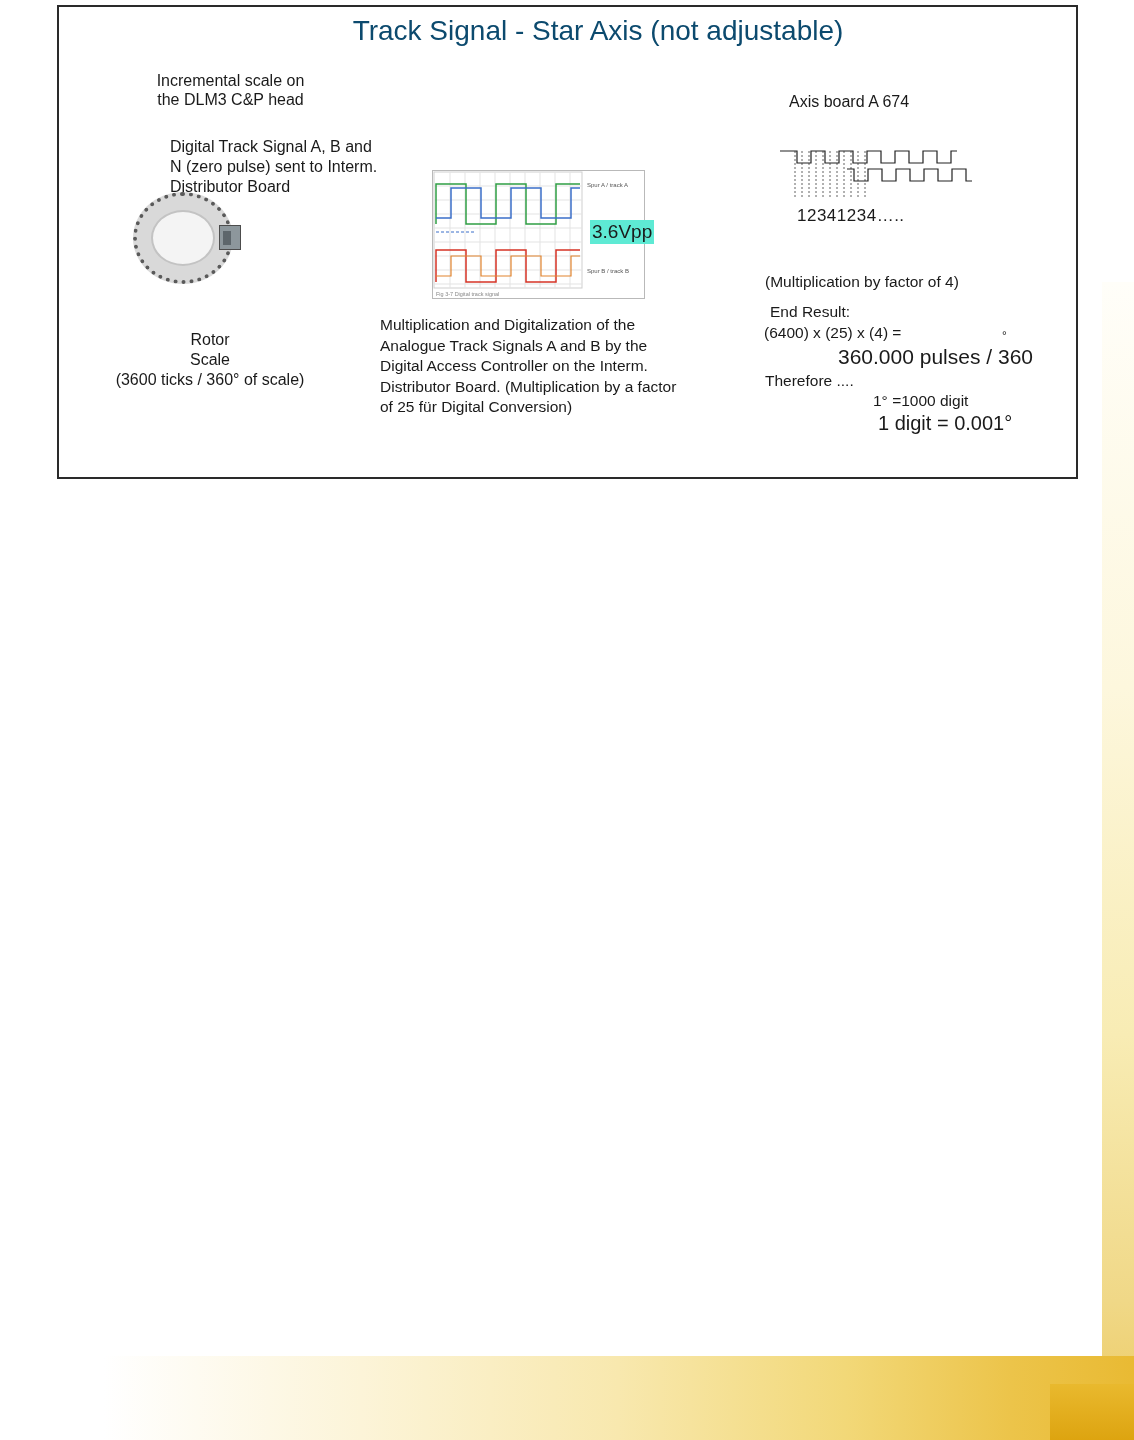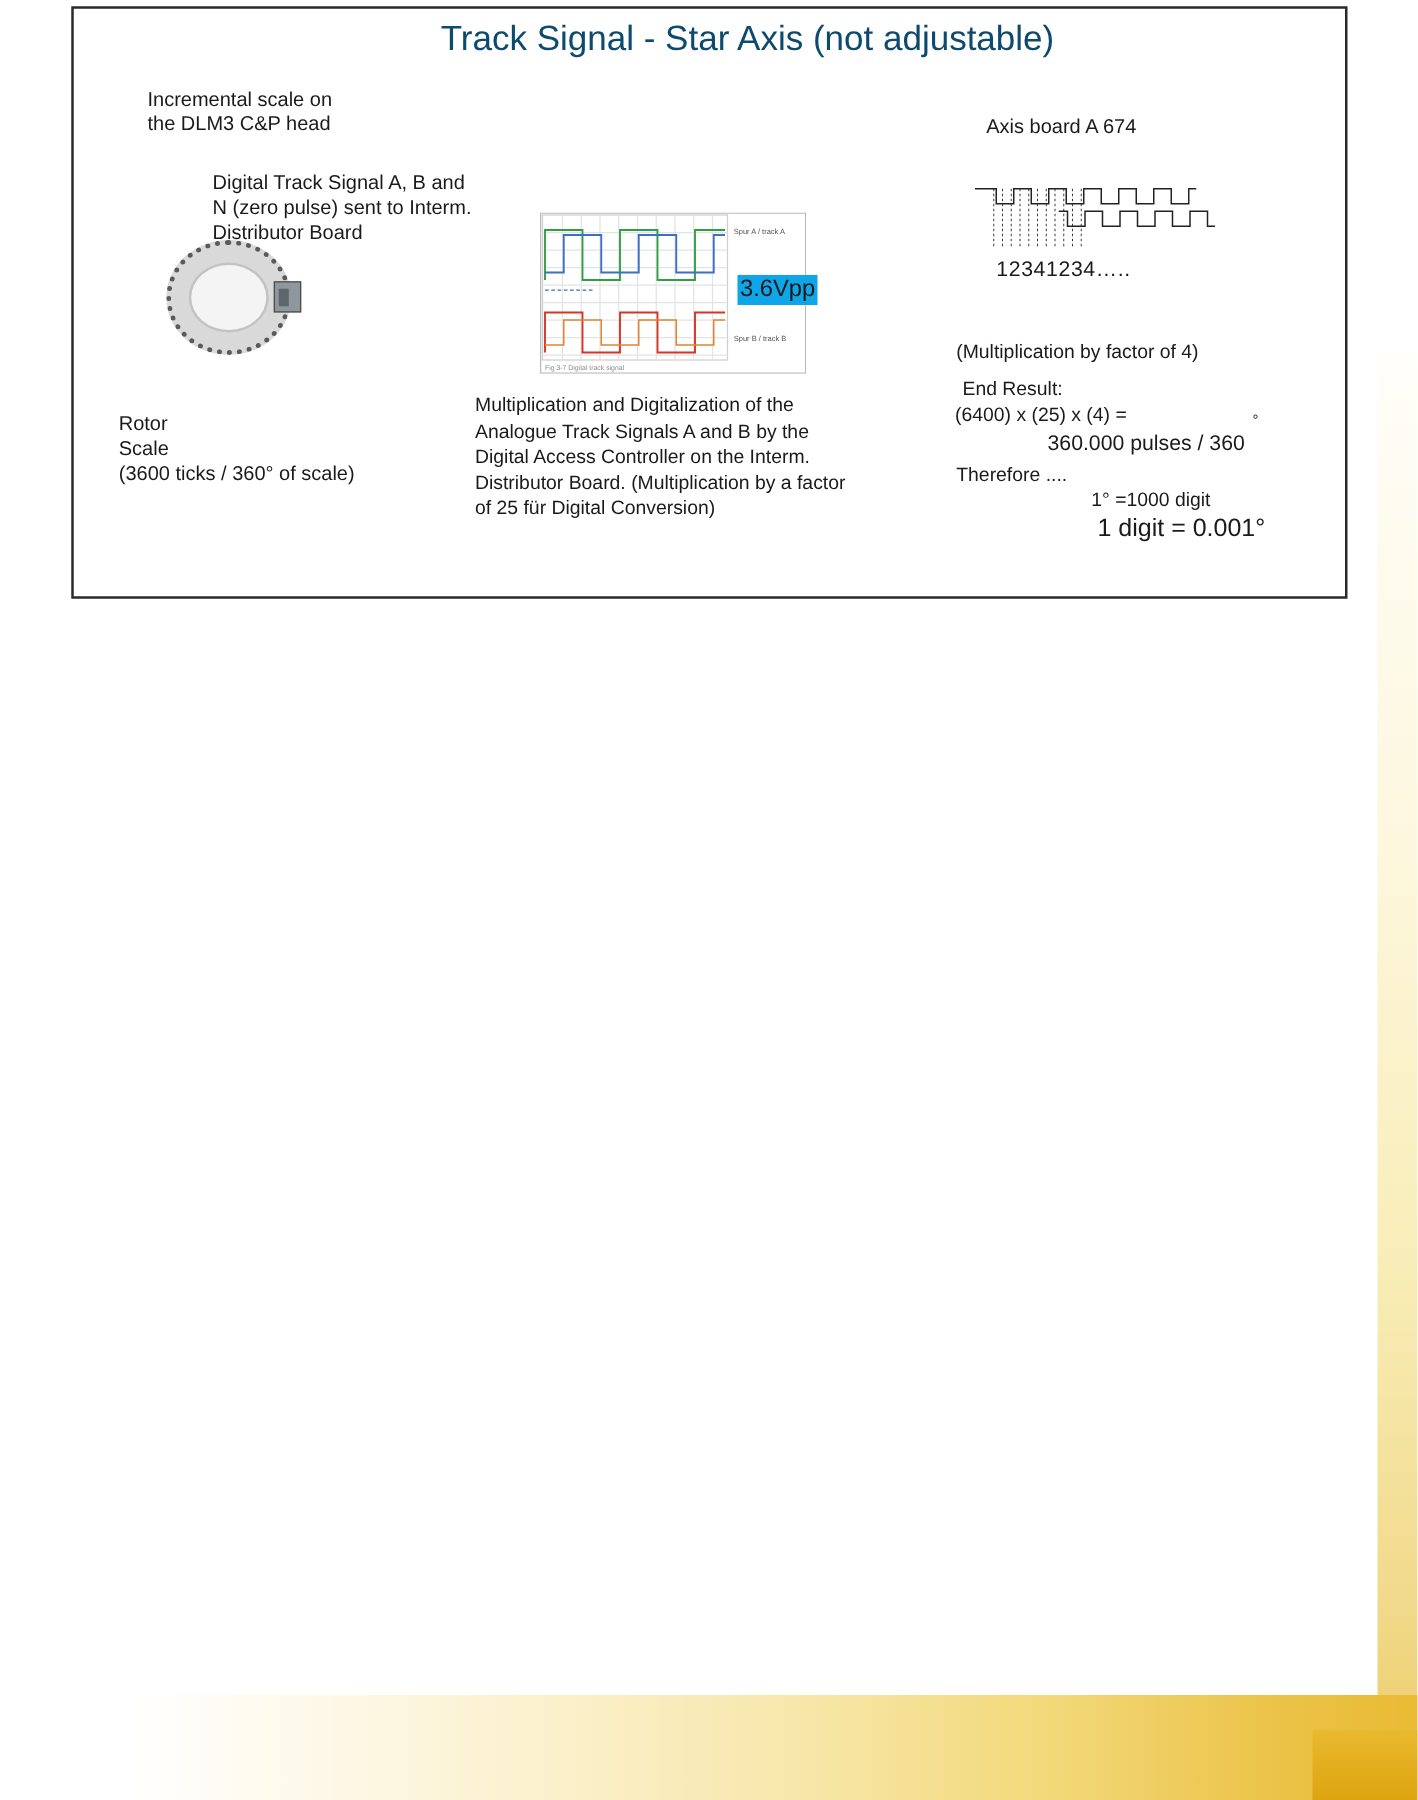--- a/index.html
+++ b/index.html
@@ -8,21 +8,21 @@
     position: relative;
     width: 1134px;
     height: 1440px;
     background: #ffffff;
     overflow: hidden;
     font-family: "Liberation Sans", sans-serif;
     color: #1a1a1a;
   }
   .abs { position: absolute; }
   .preline { white-space: pre-line; }
-  .center { }
+  .center { text-align: center; }
 
   
   .slide-box {
     left: 57px; top: 5px;
     width: 1021px; height: 474px;
     border: 2px solid #2a2a2a;
     background: #ffffff;
   }
   .slide-title {
     left: 57px; top: 15px; width: 1082px;
@@ -60,33 +60,33 @@
   .rotor-tab::after {
     content: "";
     position: absolute; left: 3px; top: 5px;
     width: 8px; height: 14px;
     background: #5d666b;
   }
 
   
   .mid-cap-top { left: 408px; top: 77px; width: 212px; font-size: 16px; line-height: 19px; }
   .scope-wrap  { left: 432px; top: 170px; width: 213px; height: 129px; }
-  .vpp-label   { left: 590px; top: 220px; font-size: 19px; background: #0ea5e9; padding: 1px 2px; }
+  .vpp-label   { left: 590px; top: 220px; font-size: 19px; background: #5eead4; padding: 1px 2px; }
   .mid-paragraph { left: 380px; top: 315px; width: 342px; font-size: 15.5px; line-height: 20.5px; }
 
   
   .right-cap-top { left: 789px; top: 93px; font-size: 16px; }
   .quad-wrap     { left: 779px; top: 147px; width: 195px; height: 58px; }
   .pulse-numbers { left: 797px; top: 206px; font-size: 17px; letter-spacing: 0.5px; }
   .final-bold    { left: 765px; top: 233px; width: 262px; font-size: 16px; font-weight: bold; line-height: 20px; }
   .final-sub     { left: 765px; top: 273px; font-size: 15.5px; }
   .end-result    { left: 770px; top: 303px; font-size: 15.5px; }
   .equation      { left: 764px; top: 324px; font-size: 15.5px; }
   .equation-degree { left: 1002px; top: 329px; font-size: 12px; }
-  .result-line   { left: 838px; top: 345px; font-size: 17px; }
+  .result-line   { left: 838px; top: 345px; font-size: 21px; }
   .therefore     { left: 765px; top: 372px; font-size: 15.5px; }
   .digit-line1   { left: 873px; top: 392px; font-size: 15.5px; }
   .digit-line2   { left: 878px; top: 412px; font-size: 20px; }
 
   
   .right-strip {
     left: 1102px; top: 282px; width: 32px; height: 1158px;
     background: linear-gradient(180deg, #fffef9 0%, #fdf7dd 35%, #f8ecb4 65%, #f0d887 88%, #ecc95f 100%);
   }
   .footer-band {

